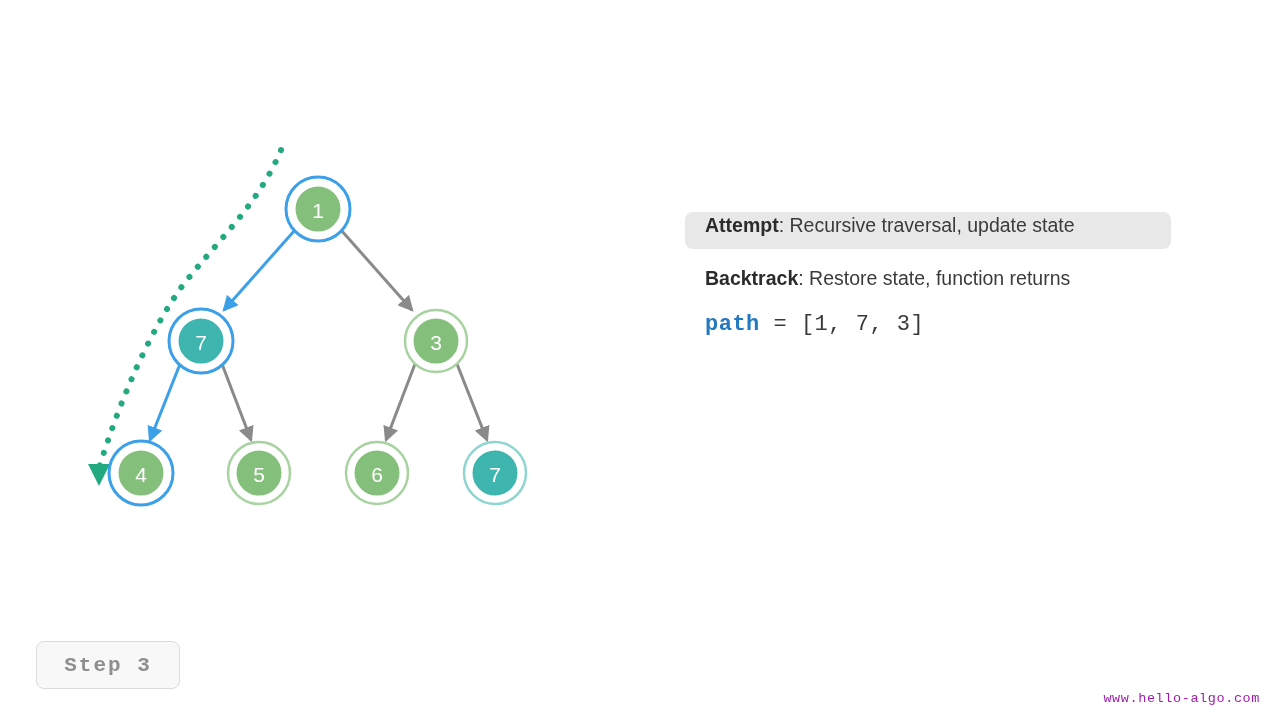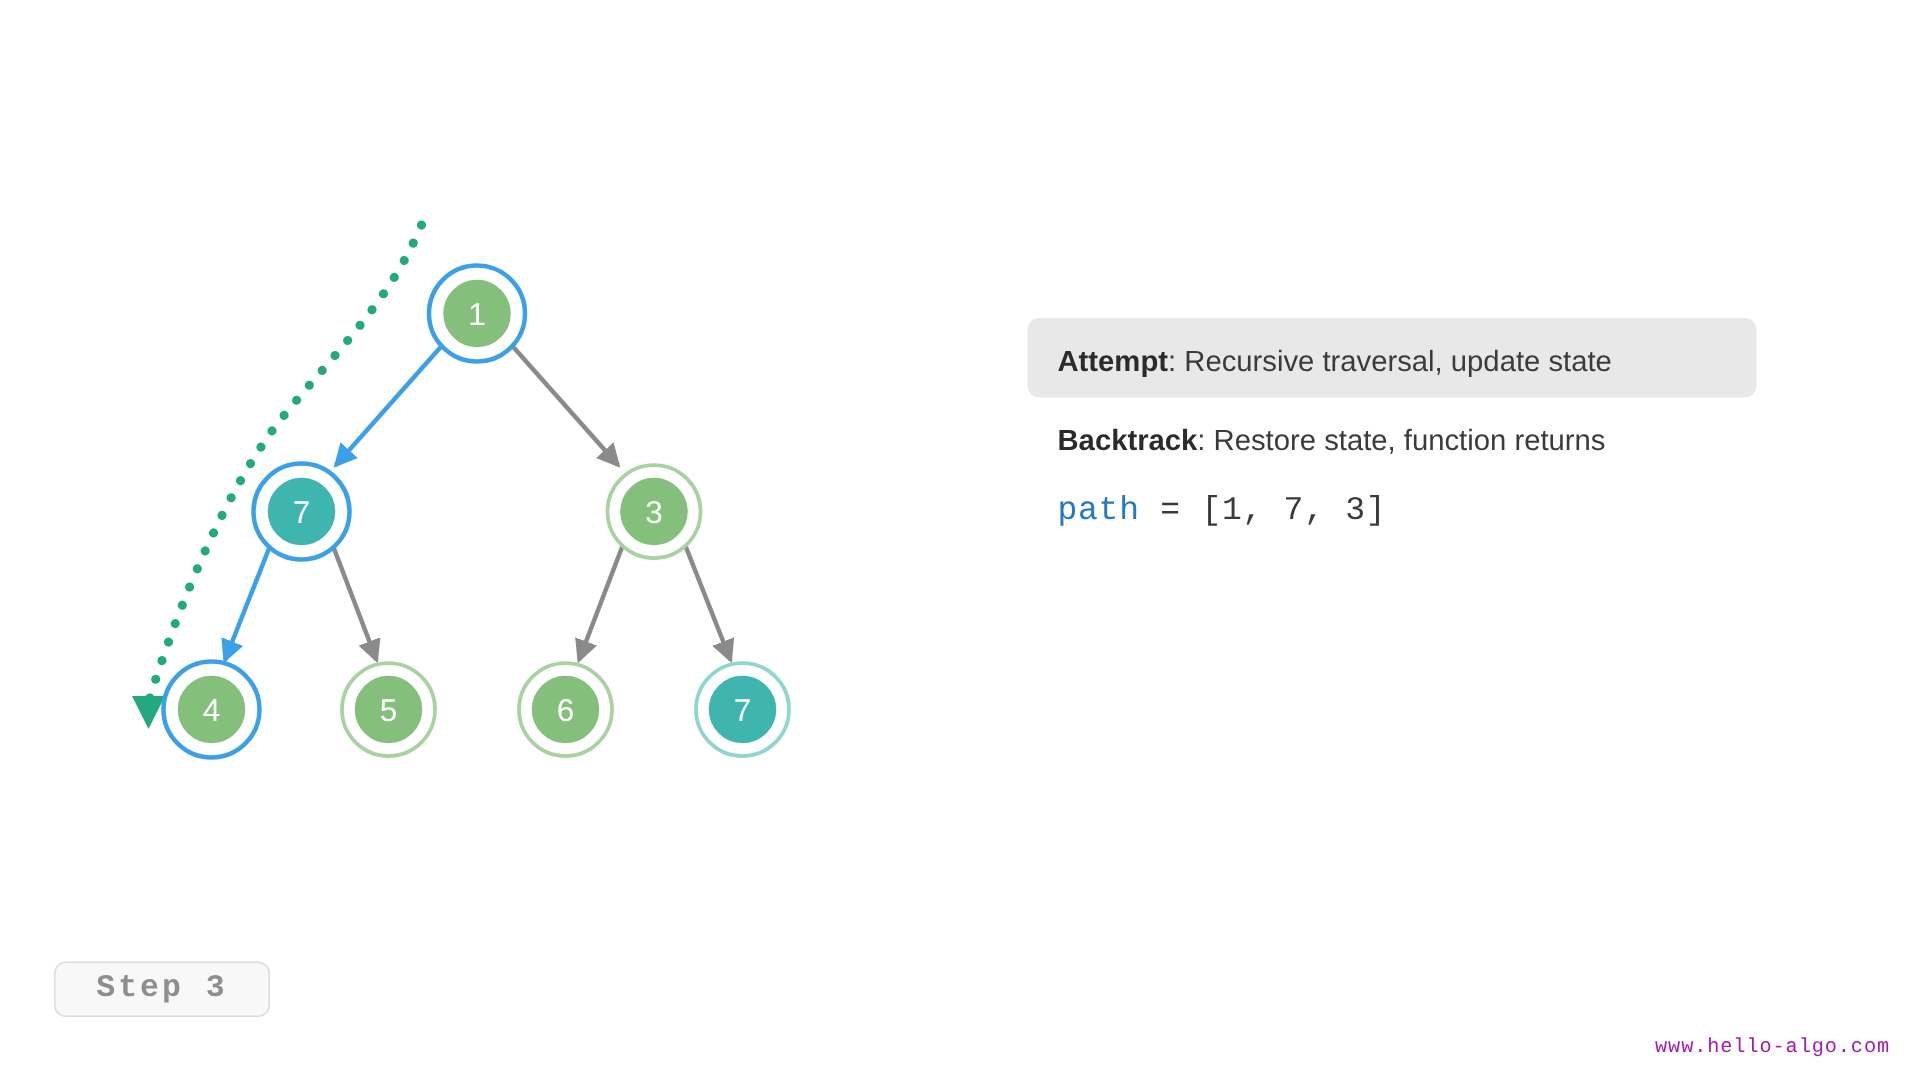--- a/index.html
+++ b/index.html
@@ -41,21 +41,21 @@
   
   #panel {
     position: absolute;
     left: 685px;
     top: 212px;
     width: 500px;
   }
   .hl-box {
     background: #e8e8e8;
     border-radius: 8px;
-    padding: 16px 20px 11px 20px;
+    padding: 0 20px 11px 20px;
     margin: 0 0 6px 0;
     display: block;
     box-sizing: border-box;
     width: 486px;
   }
   .desc-line {
     font-family: "Liberation Sans", sans-serif;
     font-size: 19.5px;
     color: #3b3b3b;
     line-height: 26px;
@@ -74,30 +74,30 @@
   .code-line {
     font-family: "Liberation Mono", monospace;
     font-size: 22px;
     color: #3a3a3a;
     letter-spacing: 0.5px;
     white-space: pre;
     padding: 4px 20px 4px 20px;
     margin: 0;
   }
   .code-line.gap { margin-top: 64px; }
-  .var-path { color: #2579c0; font-weight: normal; }
+  .var-path { color: #2579c0; font-weight: bold; }
   .var-res  { color: #2d9c8b; font-weight: bold; }
 
   
   #step-badge {
     position: absolute;
     left: 36px;
     top: 641px;
     width: 144px;
-    height: 37px;
+    height: 48px;
     border: 1px solid #dcdcdc;
     border-radius: 8px;
     background: #f8f8f8;
     display: flex;
     align-items: center;
     justify-content: center;
     box-sizing: border-box;
   }
   #step-badge span {
     font-family: "Liberation Mono", monospace;

